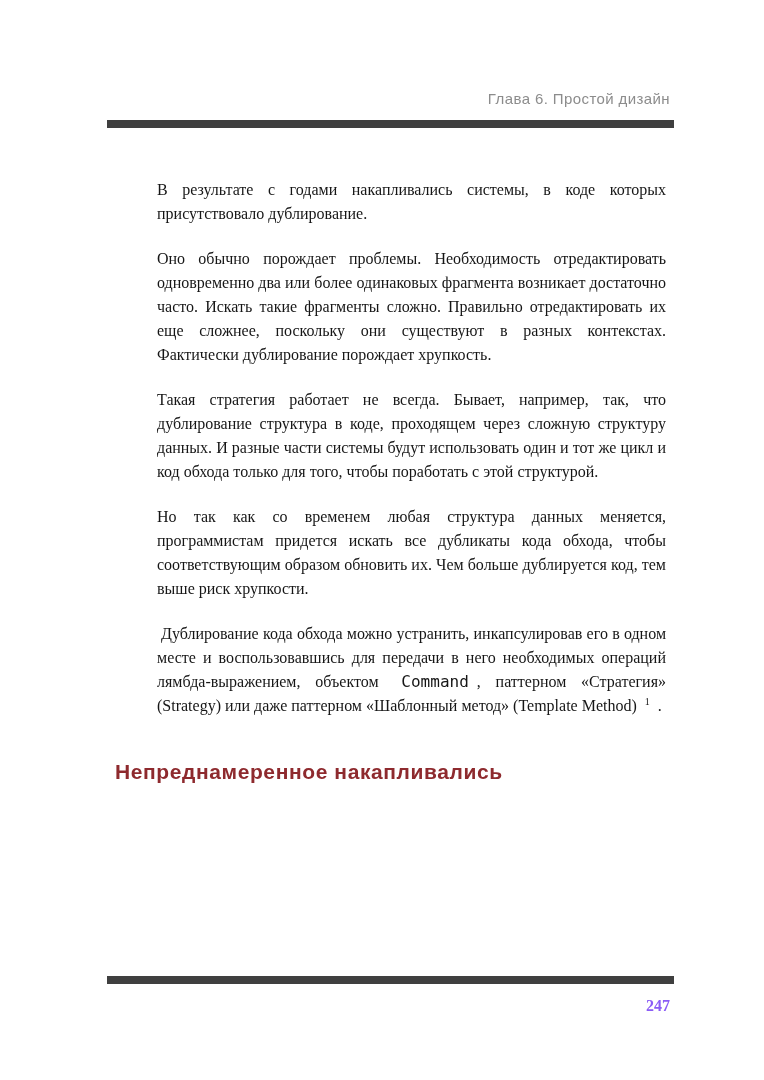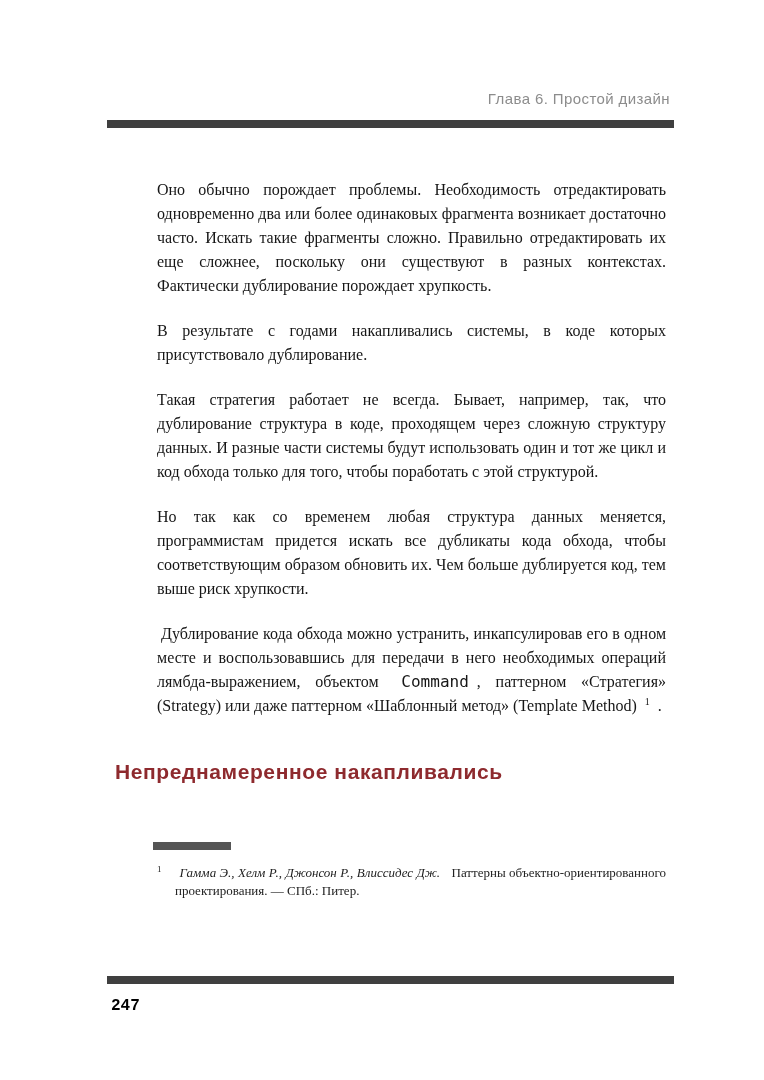--- a/index.html
+++ b/index.html
@@ -92,50 +92,46 @@
     left: 95px;
     right: 94px;
     top: 964px;
   }
   .footer-rule {
     height: 3px;
     background: #3f3f3f;
   }
   .page-number {
     margin-top: 9px;
+    text-align: right;
     font-size: 16px;
     font-weight: 700;
-    color: #000000;
-    font-family: Liberation Mono, monospace;
+    color: #8b5cf6;
   }
 </style>
 </head>
 <body>
 
 <div class="page">
   <div class="content">
 
     <div class="running-head">Глава 6. Простой дизайн</div>
     <div class="header-rule"></div>
 
     <div class="body-text">
+      <p>В результате с годами накапливались системы, в коде которых присутствовало дублирование.</p>
       <p>Оно обычно порождает проблемы. Необходимость отредактировать одновременно два или более одинаковых фрагмента возникает достаточно часто. Искать такие фрагменты сложно. Правильно отредактировать их еще сложнее, поскольку они существуют в разных контекстах. Фактически дублирование порождает хрупкость.</p>
-      <p>В результате с годами накапливались системы, в коде которых присутствовало дублирование.</p>
       <p>Такая стратегия работает не всегда. Бывает, например, так, что дублирование структура в коде, проходящем через сложную структуру данных. И разные части системы будут использовать один и тот же цикл и код обхода только для того, чтобы поработать с этой структурой.</p>
       <p>Но так как со временем любая структура данных меняется, программистам придется искать все дубликаты кода обхода, чтобы соответствующим образом обновить их. Чем больше дублируется код, тем выше риск хрупкости.</p>
 
       <p><span>Дублирование кода обхода можно устранить, инкапсулировав его в одном месте и воспользовавшись для передачи в него необходимых операций лямбда-выражением, объектом </span><span class="mono">Command</span><span>, паттерном «Стратегия» (Strategy) или даже паттерном «Шаблонный метод» (Template Method)</span><sup class="fn-ref">1</sup><span>.</span></p>
 
       <h2 class="section-heading">Непреднамеренное накапливались</h2>
 
     </div>
 
-    <div class="footnote-block">
-      <div class="footnote-rule"></div>
-      <p class="footnote"><sup>1</sup><span class="authors">Гамма Э., Хелм Р., Джонсон Р., Влиссидес Дж.</span><span> Паттерны объектно-ориентированного проектирования. — СПб.: Питер.</span></p>
-    </div>
   </div>
 
   <div class="page-footer">
     <div class="footer-rule"></div>
     <div class="page-number">247</div>
   </div>
 </div>
 
 </body></html>

